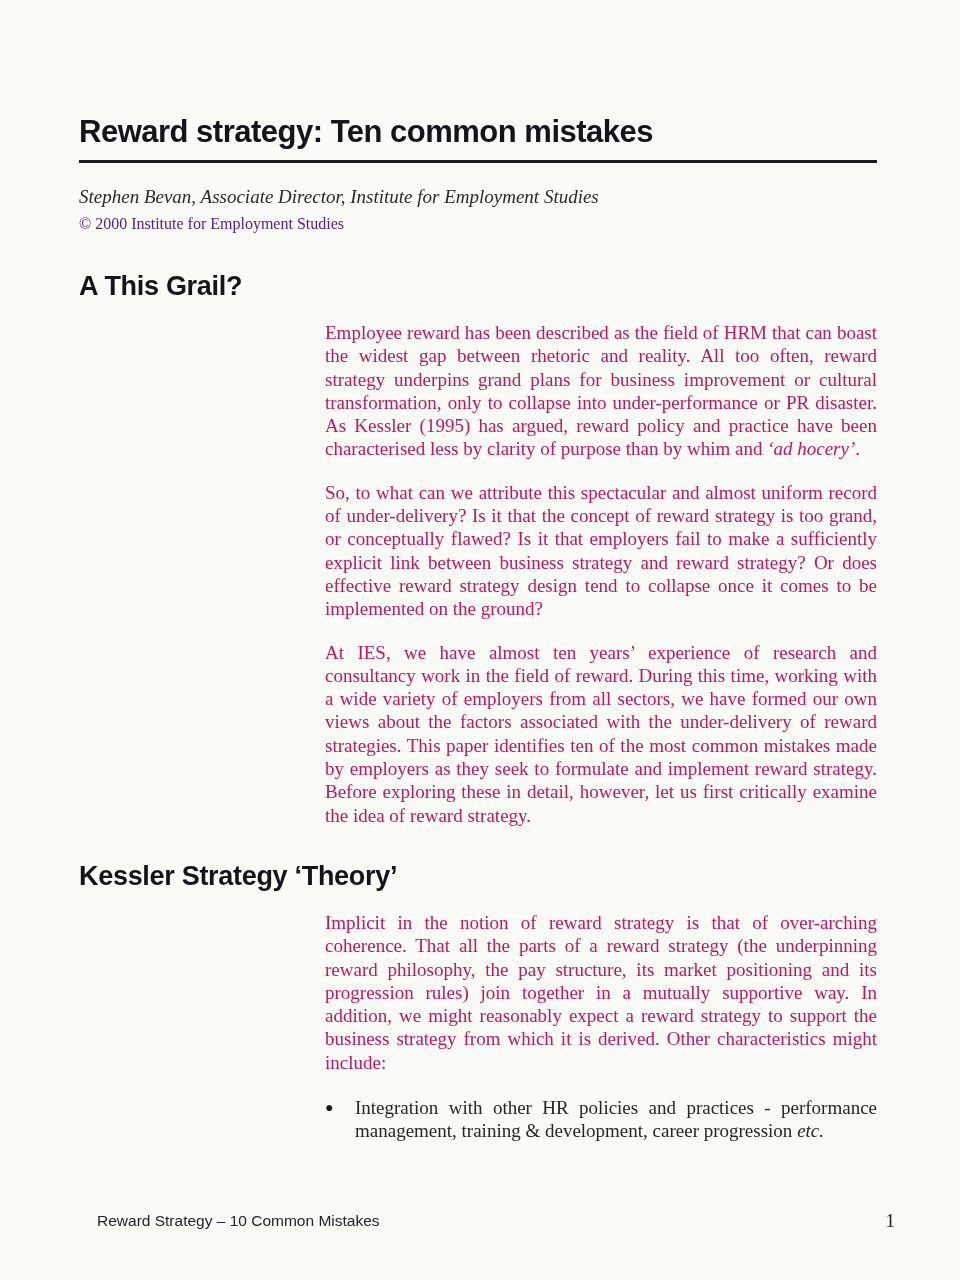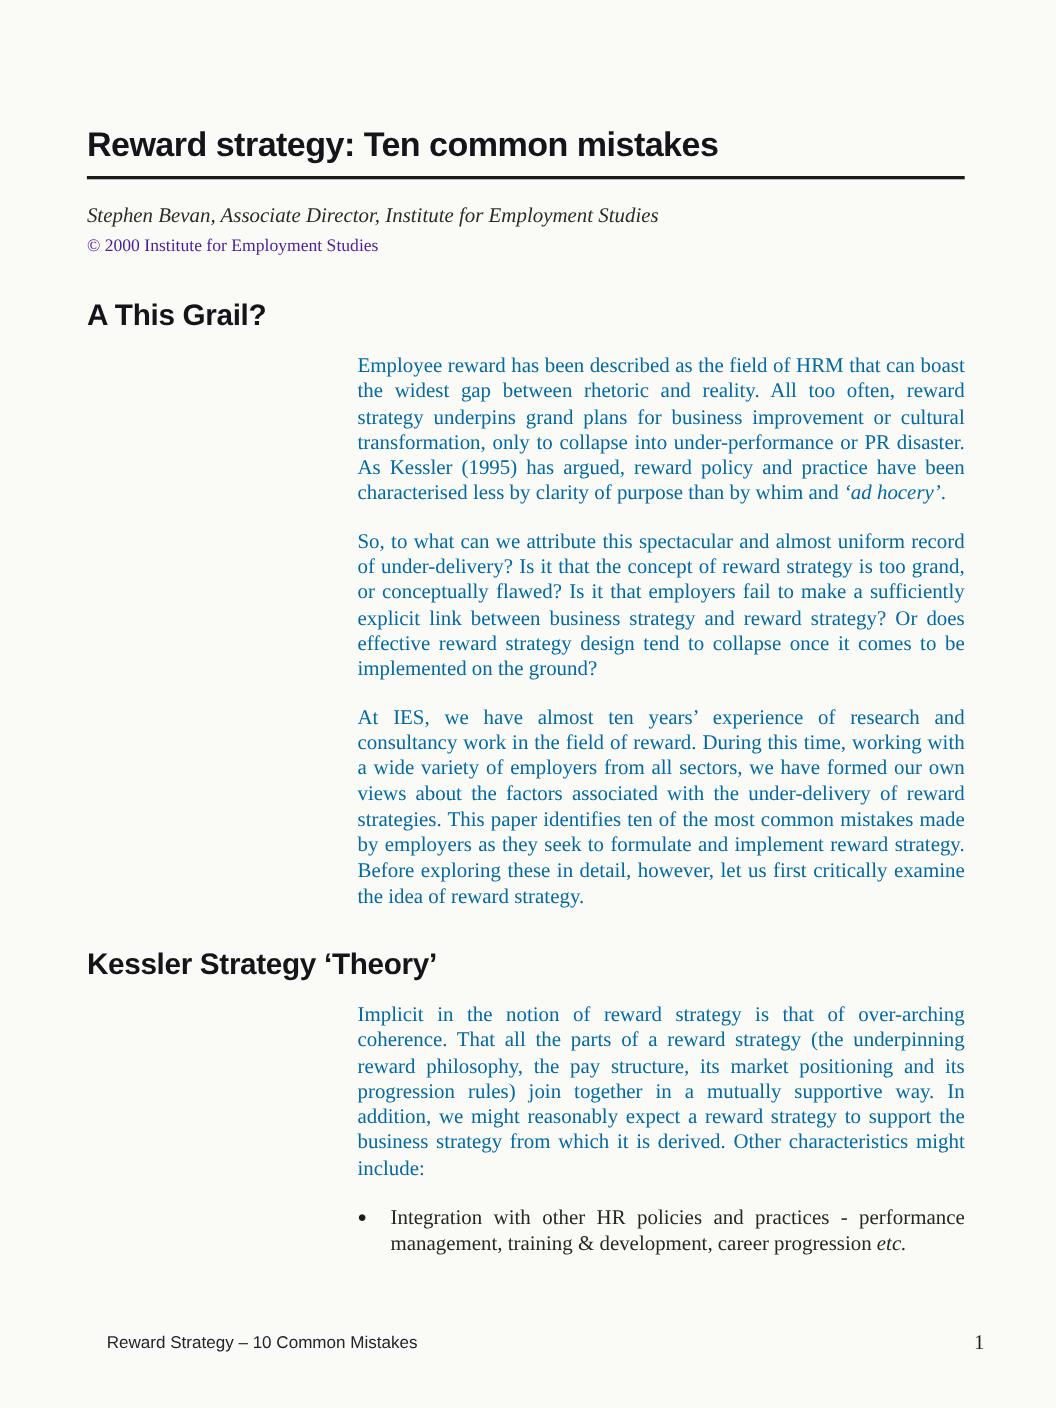--- a/index.html
+++ b/index.html
@@ -53,21 +53,21 @@
     letter-spacing: -0.3px;
     color: #14141b;
     margin: 32px 0 18px 0;
   }
   .para {
     margin: 0 0 20px 246px;
     width: 552px;
     font-size: 19px;
     line-height: 23.3px;
     text-align: justify;
-    color: #0369a1;
+    color: #be185d;
   }
   .para i, .bullet-text i {
     font-style: italic;
   }
   .bullet-list {
     margin: 22px 0 0 246px;
     width: 552px;
   }
   .bullet-item {
     display: flex;

